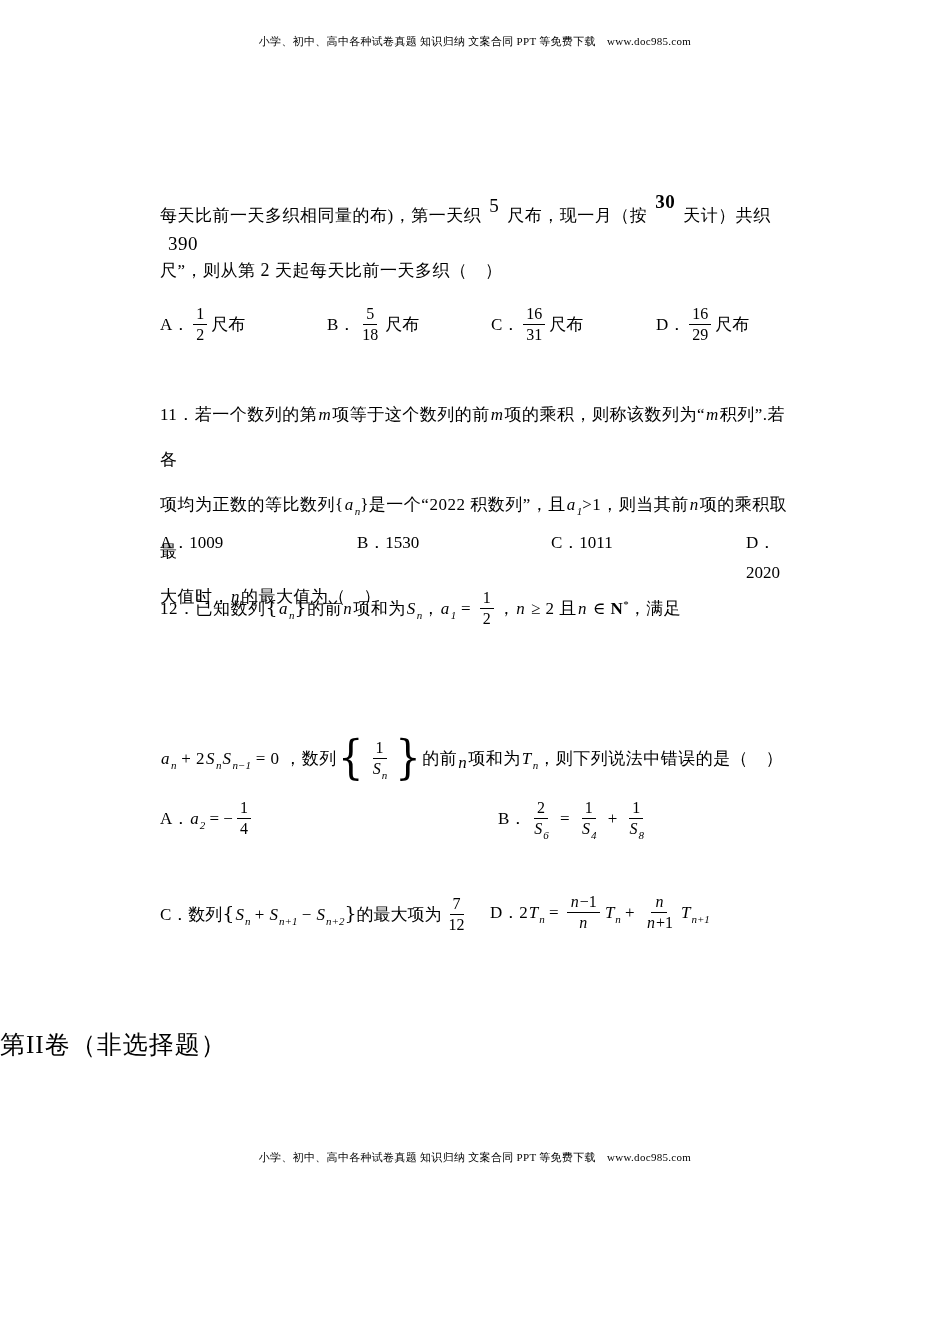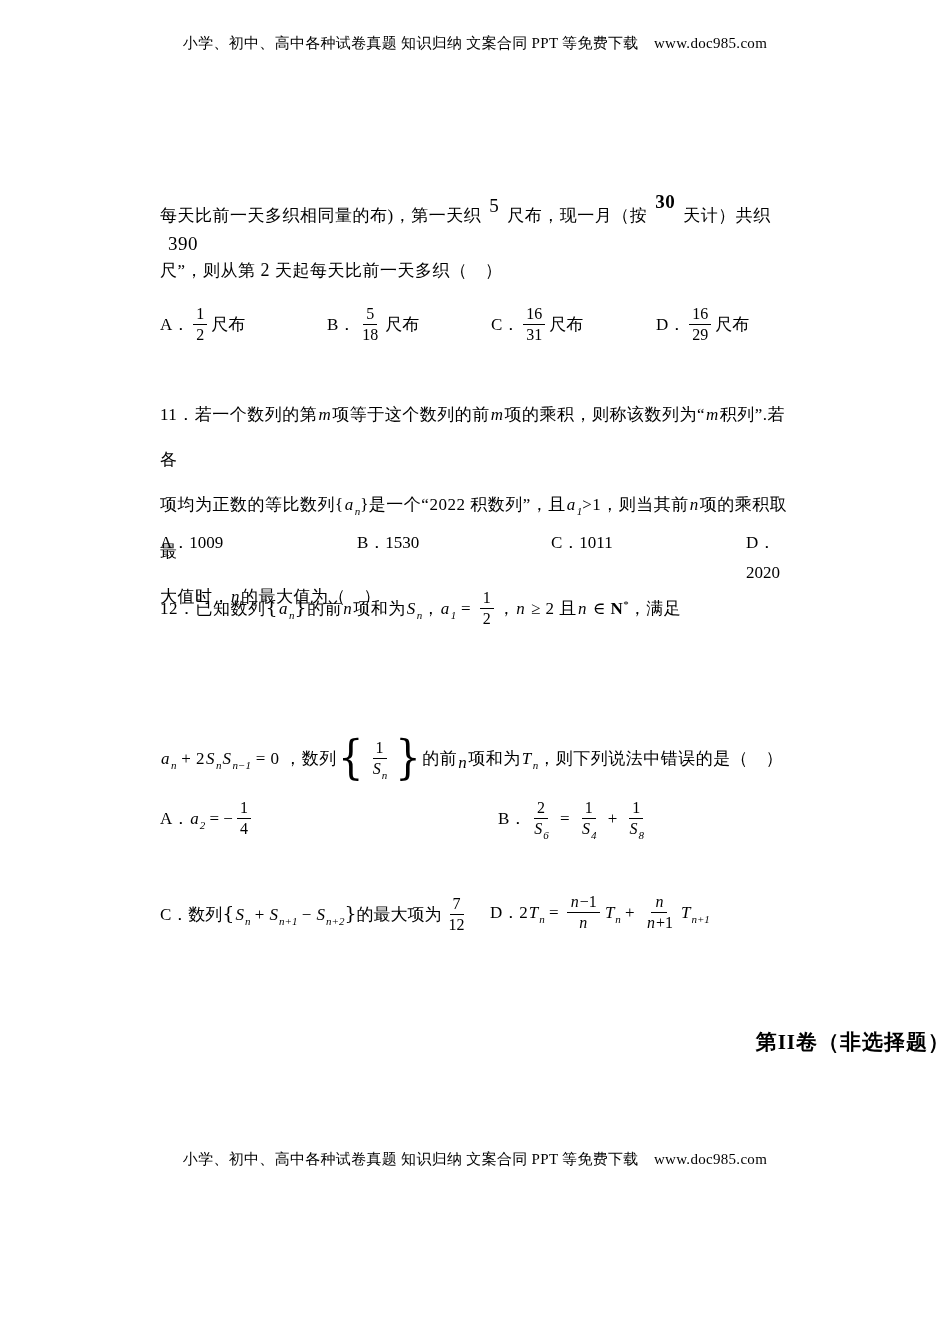--- a/index.html
+++ b/index.html
@@ -8,21 +8,21 @@
     width:950px; height:1344px;
     font-family:"Liberation Serif","DejaVu Serif",serif;
     color:#000;
     position:relative;
     overflow:hidden;
   }
   .page { position:relative; width:950px; height:1344px; }
 
   .header, .footer {
     position:absolute; left:0; width:100%;
-    text-align:center; font-size:15px; letter-spacing:0.3px;
+    text-align:center; font-size:11px; letter-spacing:0.3px;
   }
   .header { top:34px; }
   .footer { top:1150px; }
 
   .block {
     position:absolute; left:160px; width:636px;
     font-size:17px; line-height:45px; letter-spacing:0.5px;
   }
 
   .q10-l1 { top:192px; }
@@ -51,21 +51,21 @@
   .opt-grid2 {
     position:absolute; left:160px; width:640px;
     display:grid; grid-template-columns:330px 1fr;
     font-size:17px;
   }
   .q12-row1 { top:788px; line-height:62px;gap:8px; }
   .q12-row2 { top:882px; line-height:62px; }
 
   .section-title {
     position:absolute; top:1028px; left:0; width:100%;
-    text-align:right; font-size:21px; font-weight:bold; letter-spacing:1px;
+    text-align:left; font-size:25px; font-weight:normal; letter-spacing:1px;
   }
   .section-note {
     position:absolute; top:1080px; left:160px; width:636px;
     font-size:16.5px;
   }
 
   
   .i { font-style:italic; font-family:"Liberation Serif",serif; padding:0 1px; }
   .bold { font-weight:bold; }
   .sub { font-size:11px; font-style:italic; position:relative; top:5px; letter-spacing:0; }

